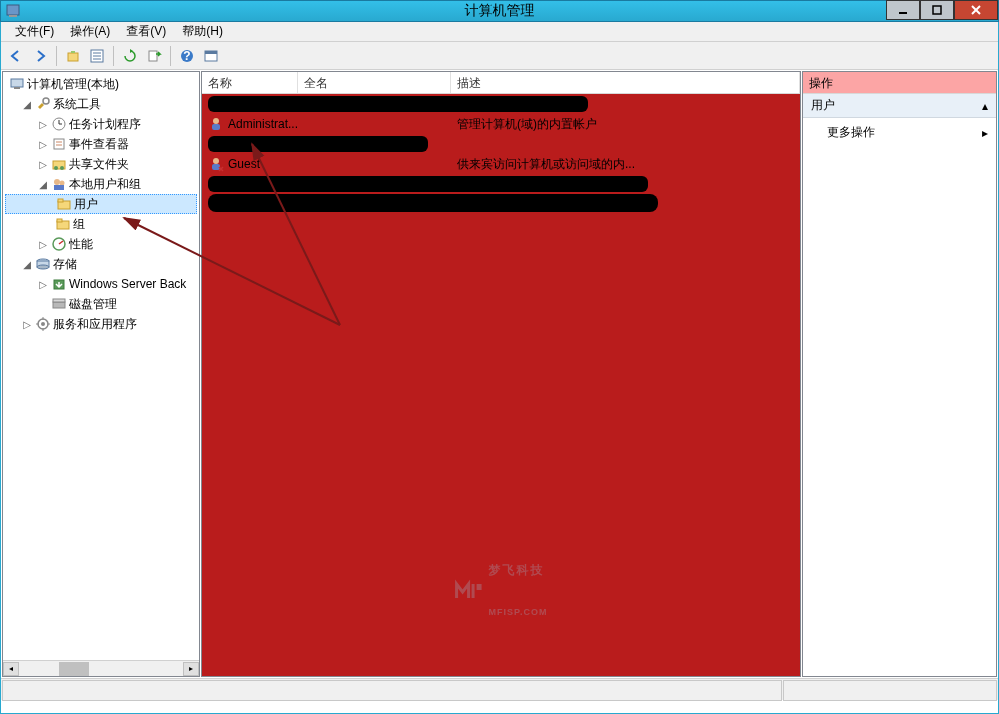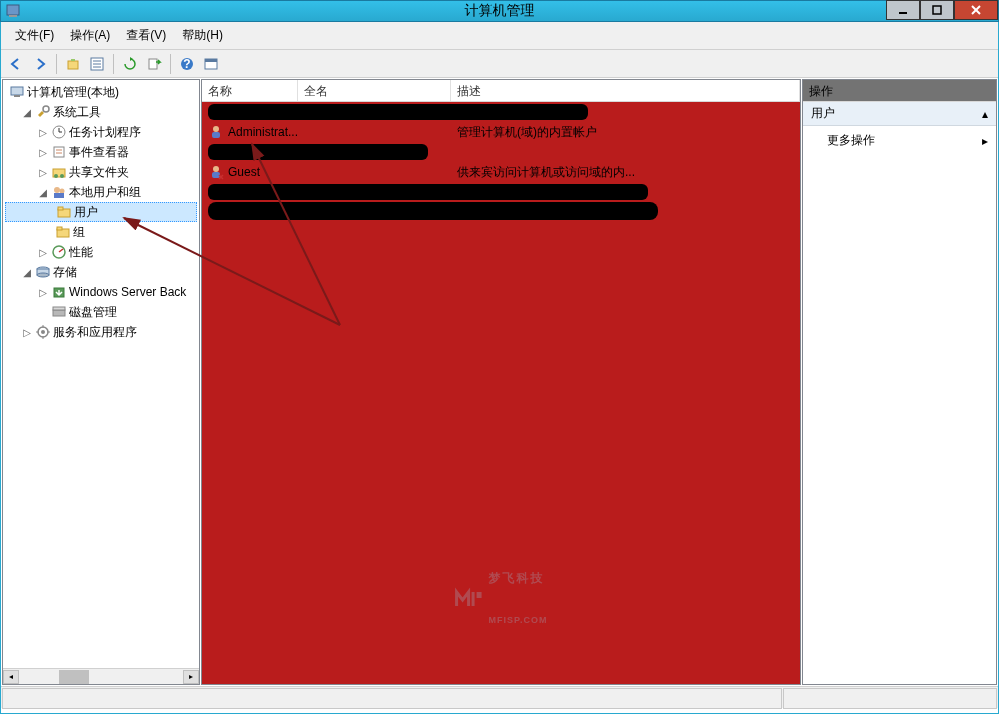--- a/index.html
+++ b/index.html
@@ -12,21 +12,21 @@
 .titlebar .win-controls { position: absolute; right: 0; top: -1px; display: flex; }
 .win-btn { width: 34px; height: 20px; border: 1px solid #333; display: flex; align-items: center; justify-content: center; background: #bfc6cc; cursor: pointer; }
 .win-btn.close { background: #c74632; color: #fff; width: 44px; }
 .win-btn.min { background: #bfc6cc; }
 .win-btn.max { background: #bfc6cc; }
 
 
 .frame { border: 1px solid #28a9d0; border-top: none; background: #fff; height: 692px; }
 
 
-.menubar { height: 28px; display: flex; align-items: center; padding: 2px 6px; border-bottom: 1px solid #d0d0d0; background: #f0f0f0; }
+.menubar { height: 20px; display: flex; align-items: center; padding: 2px 6px; border-bottom: 1px solid #d0d0d0; background: #f0f0f0; }
 .menubar .menu-item { padding: 2px 8px; cursor: pointer; }
 
 
 .toolbar { height: 28px; background: #f0f0f0; display: flex; align-items: center; padding: 0 4px; gap: 2px; border-bottom: 1px solid #d0d0d0; }
 .tool-btn { width: 22px; height: 22px; border: 1px solid transparent; display: flex; align-items: center; justify-content: center; cursor: pointer; }
 .tool-sep { width: 1px; height: 20px; background: #c0c0c0; margin: 0 3px; }
 
 
 .main { display: flex; height: 608px; }
 .tree-pane { width: 198px; border: 1px solid #828790; margin: 1px; overflow: hidden; position: relative; background: #fff; display: flex; flex-direction: column; }
@@ -63,21 +63,21 @@
 .red-b { width: 220px; }
 .red-c { width: 440px; }
 .red-d { width: 450px; margin-left: 6px; height: 18px; border-radius: 8px; }
 
 .watermark { position: absolute; left: 50%; top: 490px; transform: translateX(-50%); opacity: 0.3; color: #9db4c9; font-size: 16px; font-weight: bold; display: flex; align-items: center; gap: 6px; }
 .watermark .sub { font-size: 9px; display: block; letter-spacing: 1px; margin-top: 28px; }
 .watermark .wm-logo { display: inline-flex; }
 
 
 .actions-pane { width: 195px; border: 1px solid #828790; margin: 1px; background: #fff; display: flex; flex-direction: column; }
-.actions-header { height: 22px; background: #737373; border-bottom: 1px solid #d8d8d8; padding: 3px 6px; }
+.actions-header { height: 22px; background: #fca5a5; border-bottom: 1px solid #d8d8d8; padding: 3px 6px; }
 .actions-section { background: #e8f0f8; padding: 3px 8px; border-bottom: 1px solid #d0d8e0; display: flex; justify-content: space-between; align-items: center; cursor: pointer; }
 .actions-item { padding: 6px 8px 4px 24px; cursor: pointer; display: flex; justify-content: space-between; align-items: center; }
 
 
 .statusbar { height: 22px; background: #f0f0f0; border-top: 1px solid #d0d0d0; display: flex; }
 .statusbar .seg { border-right: 1px solid #d0d0d0; height: 100%; }
 .statusbar .seg-a { width: 780px; border: 1px solid #c8c8c8; margin: 1px; }
 .statusbar .seg-b { flex: 1; border: 1px solid #c8c8c8; margin: 1px 1px 1px 0; }
 
 

